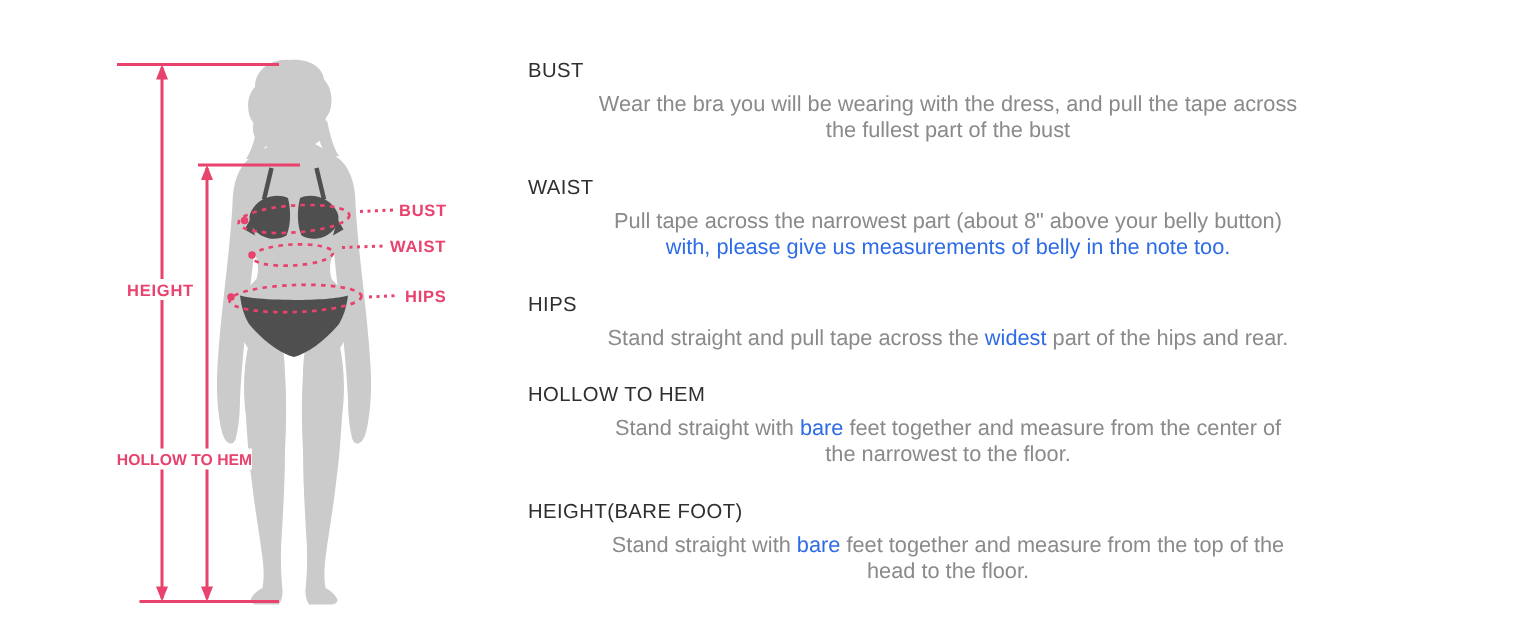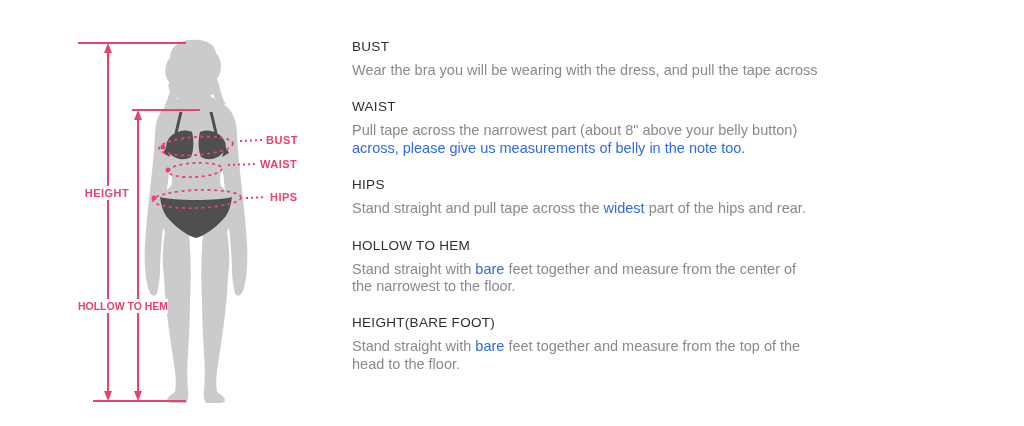--- a/index.html
+++ b/index.html
@@ -25,21 +25,21 @@
   .section { margin: 0 0 20px 0; }
   .section:last-child { margin-bottom: 12px; }
   .heading {
     font-size: 13.5px;
     font-weight: 400;
     color: #2f2f2f;
     letter-spacing: 0.3px;
     margin: 0 0 8px 0;
   }
   .body-lines { font-size: 14.5px; line-height: 17.4px; color: #8a8a8a; }
-  .tline { white-space: nowrap; }
+  .tline { white-space: nowrap; text-align: center; }
   .tline .blue { color: #2e6be6; }
   svg text { font-family: "Liberation Sans", sans-serif; }
 </style>
 </head>
 <body>
 
 <div class="page">
 
   <div class="figure-wrap">
     <svg width="330" height="426" viewBox="0 0 330 426">
@@ -111,28 +111,29 @@
       </g>
     </svg>
   </div>
 
   <div class="instructions">
 
     <div class="section">
       <div class="heading">BUST</div>
       <div class="body-lines">
           <div class="tline"><span>Wear the bra you will be wearing with the dress, and pull the tape across</span></div>
+          <div class="tline"><span>the fullest part of the bust</span></div>
         </div>
     </div>
 
     <div class="section">
       <div class="heading">WAIST</div>
       <div class="body-lines">
           <div class="tline"><span>Pull tape across the narrowest part (about 8" above your belly button)</span></div>
-          <div class="tline"><span class="blue">across, please give us measurements of belly in the note too.</span></div>
+          <div class="tline"><span class="blue">with, please give us measurements of belly in the note too.</span></div>
         </div>
     </div>
 
     <div class="section">
       <div class="heading">HIPS</div>
       <div class="body-lines">
           <div class="tline"><span>Stand straight and pull tape across the </span><span class="blue">widest</span><span> part of the hips and rear.</span></div>
         </div>
     </div>
 

